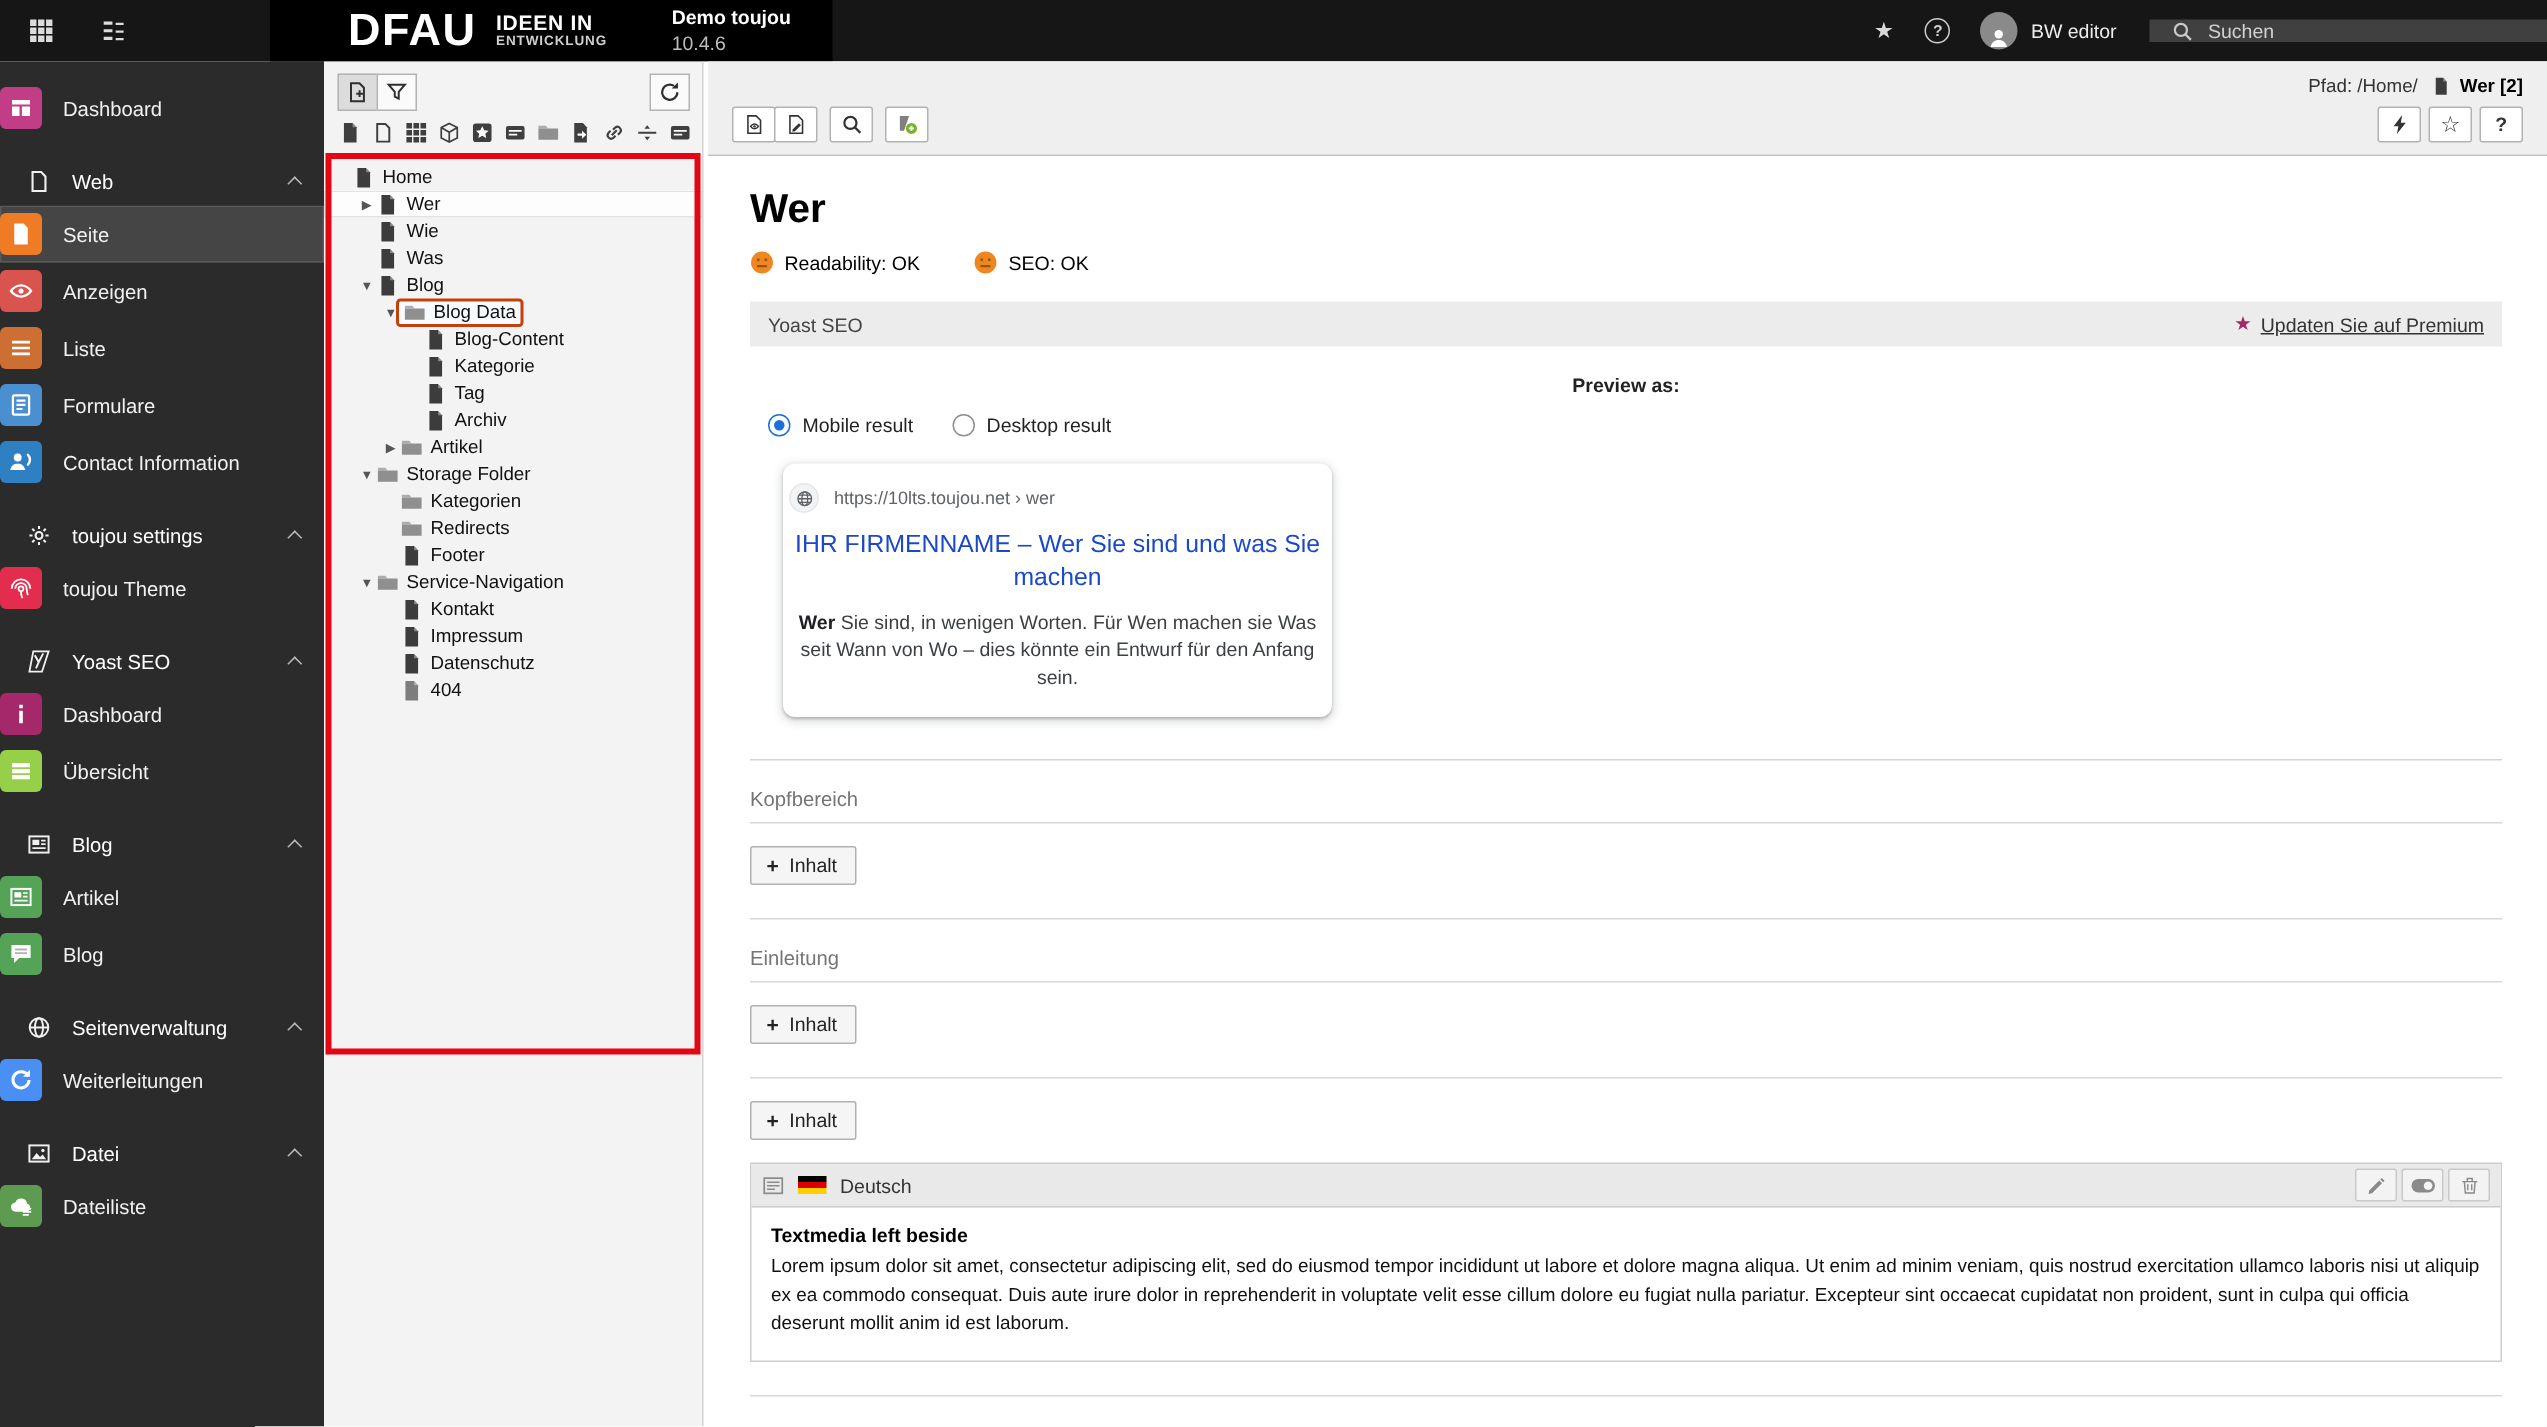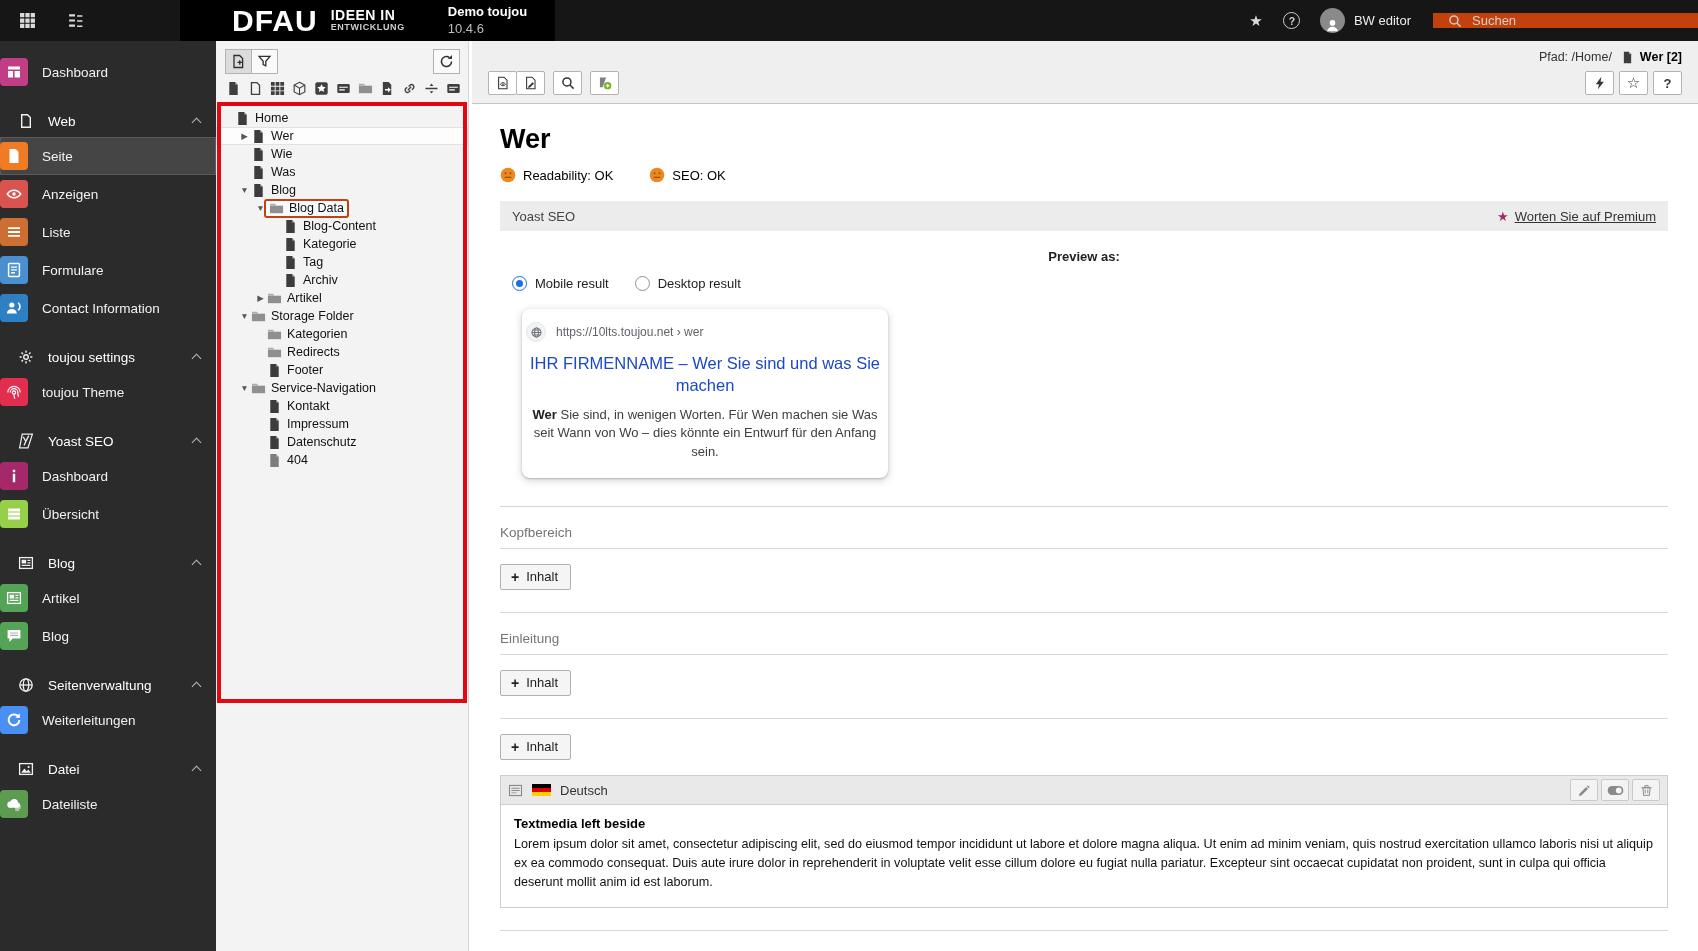--- a/index.html
+++ b/index.html
@@ -25,21 +25,21 @@
   .siteinfo .name { font-size:13px; font-weight:bold; color:#fff; }
   .siteinfo .ver { font-size:13px; color:#bdbdbd; }
   .tb-right { margin-left:auto; display:flex; align-items:center; gap:4px; }
   .tb-star, .tb-help { width:32px; height:41px; display:flex; align-items:center; justify-content:center; cursor:pointer; }
   .star-filled::before { content:"★"; font-size:15px; color:#d9d9d9; }
   .helpcirc { width:17px; height:17px; border:1.4px solid #cfcfcf; border-radius:50%; display:flex; align-items:center; justify-content:center; font-size:10.5px; color:#cfcfcf; font-weight:bold; }
   .tb-user { display:flex; align-items:center; gap:9px; padding:0 18px 0 8px; cursor:pointer; }
   .avatar { width:25px; height:25px; border-radius:50%; background:#8a8a8a; display:flex; align-items:flex-end; justify-content:center; overflow:hidden; color:#fff; }
   .avatar .i { width:15px; height:15px; }
   .tb-username { font-size:13px; color:#ececec; }
-  .tb-search { width:265px; background:#c2410c; display:flex; align-items:center; gap:10px; padding-left:15px; cursor:text; }
+  .tb-search { width:265px; background:#404040; display:flex; align-items:center; gap:10px; padding-left:15px; cursor:text; }
   .tb-search .i { width:14px; height:14px; color:#c9c9c9; }
   .tb-search span { font-size:13px; color:#d2d2d2; }
 
   
   .cols { display:flex; height:910px; }
 
   
   .modulemenu { width:216px; background:#2b2b2b; overflow:hidden; padding-top:12px; flex:0 0 auto; }
   .mm-item { display:flex; align-items:center; gap:14px; height:38px; cursor:pointer; color:#f1f1f1; }
   .mm-item.active { background:#454545; box-shadow:inset 0 0 0 1px #5a5a5a; }
@@ -808,21 +808,21 @@
               </span>
             <span>SEO: OK</span>
           </span>
         </div>
 
         <div class="yoastpanel">
           <div class="yp-head">
             <span class="yp-title">Yoast SEO</span>
             <span class="yp-premium">
               <span class="star-filled"></span>
-              <a>Worten Sie auf Premium</a>
+              <a>Updaten Sie auf Premium</a>
             </span>
           </div>
           <div class="yp-body">
             <div class="preview-label">Preview as:</div>
             <div class="radiorow">
               <span class="radio checked">
                 <span class="rdot"></span>
                 <span>Mobile result</span>
               </span>
               <span class="radio">

